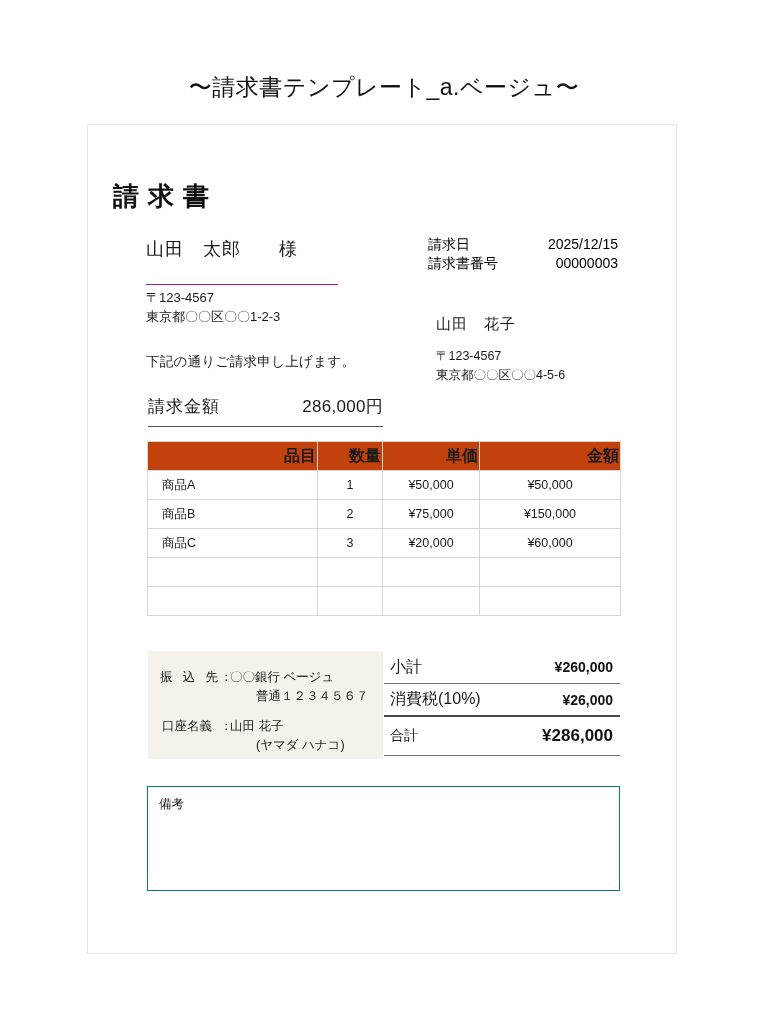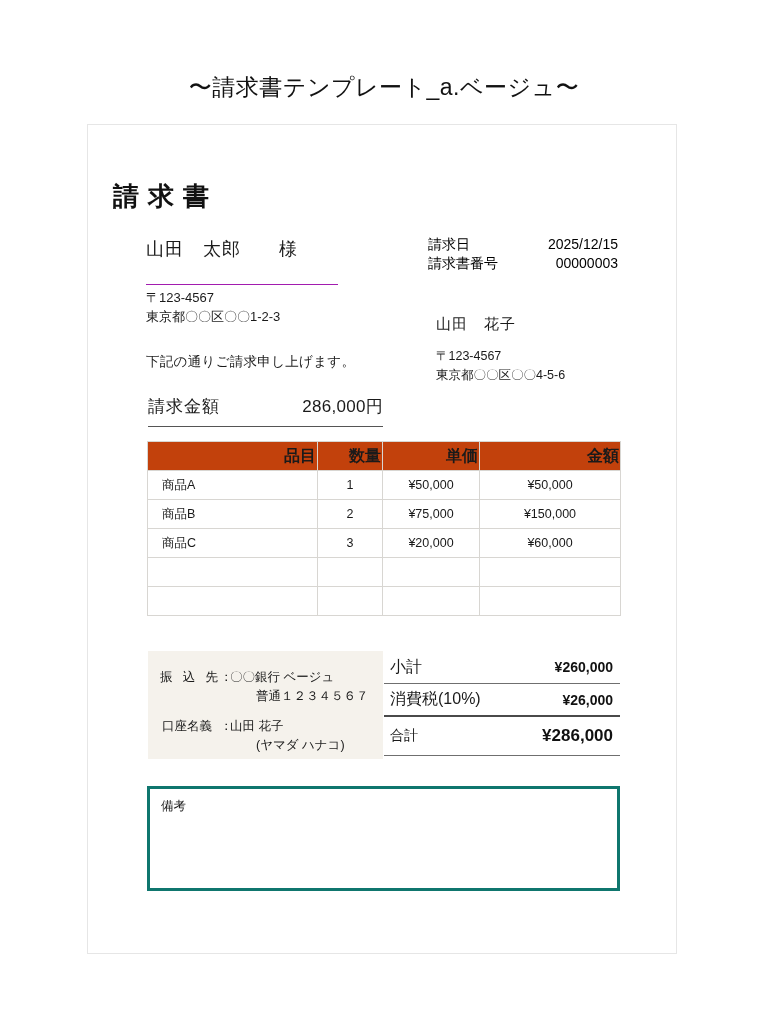--- a/index.html
+++ b/index.html
@@ -250,21 +250,21 @@
   .tot-row.grand .tot-label { font-size: 14px; }
   .tot-row.grand .tot-value { font-size: 17px; font-weight: 700; }
 
   
   .remarks {
     position: absolute;
     left: 59px;
     top: 661px;
     width: 473px;
     height: 105px;
-    border: 3px solid #0f766e;
+    border: 1px solid #0f766e;
     box-sizing: border-box;
     background: #ffffff;
   }
   .remarks-label {
     position: absolute;
     left: 11px;
     top: 9px;
     font-size: 12.5px;
     color: #1a1a1a;
   }

